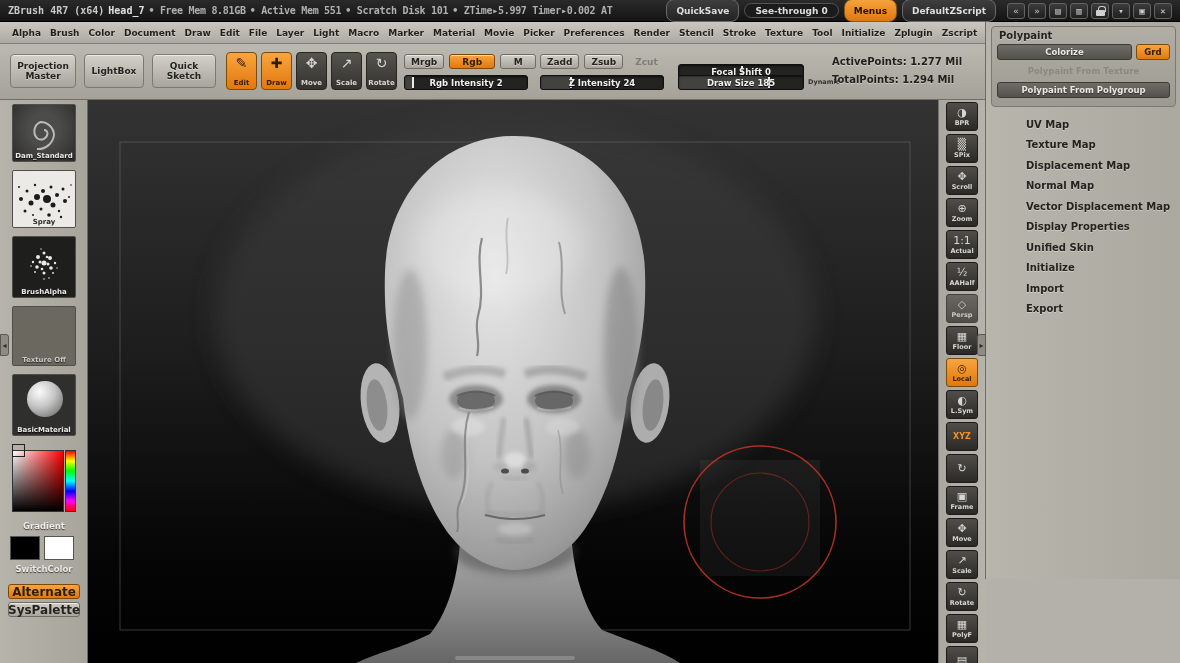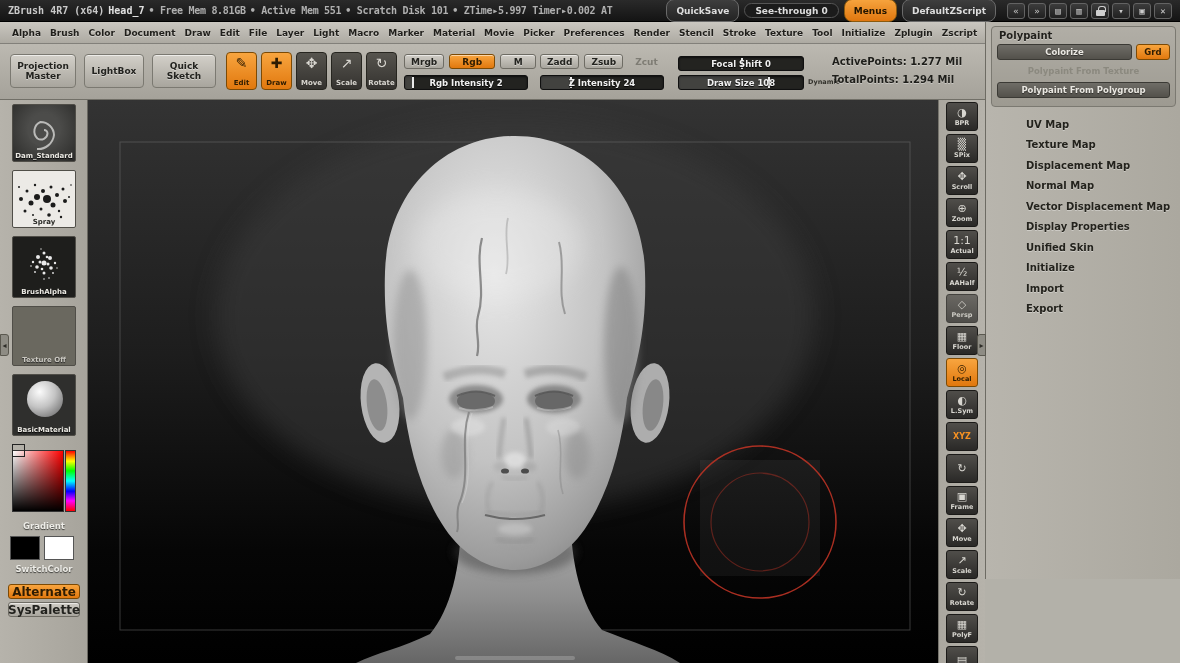--- a/index.html
+++ b/index.html
@@ -41,21 +41,21 @@
   .mr-sculpt{left:540px;top:10px;}
   .mode-btn{height:15px;min-width:36px;padding:0 6px;border-radius:3px;border:1px solid #6e6c64;background:linear-gradient(#d1cec7,#a8a59d);font-size:9px;font-weight:bold;color:#23231f;display:flex;align-items:center;justify-content:center;cursor:pointer;box-shadow:inset 0 1px 0 rgba(255,255,255,.55);text-shadow:0 1px 0 rgba(255,255,255,.4);}
   .mode-btn.accent{min-width:46px;background:linear-gradient(#f8a53f,#e1780e);border-color:#7c4a05;color:#2e1c02;text-shadow:none;}
   .mode-btn.disabled{background:transparent;border-color:transparent;box-shadow:none;color:#7e7c74;text-shadow:none;cursor:default;}
   .slider{position:absolute;height:15px;background:#232320;border:1px solid #101010;border-radius:3px;overflow:hidden;cursor:pointer;box-shadow:inset 0 1px 2px rgba(0,0,0,.6);}
   .slider .fill{position:absolute;left:0;top:0;bottom:0;background:rgba(255,255,255,.14);}
   .slider .tick{position:absolute;top:1px;bottom:1px;width:2px;background:#eaeaea;}
   .slider .s-label{position:absolute;inset:0;display:flex;align-items:center;justify-content:center;font-size:8.5px;font-weight:bold;color:#f0f0f0;text-shadow:0 1px 1px #000;white-space:nowrap;}
   .s-rgbint{left:404px;top:31px;width:124px;}
   .s-zint{left:540px;top:31px;width:124px;}
-  .s-focal{left:678px;top:12px;width:126px;}
+  .s-focal{left:678px;top:20px;width:126px;}
   .s-drawsize{left:678px;top:31px;width:126px;}
   .dynamic-label{position:absolute;left:808px;top:34px;font-size:6.5px;font-weight:bold;color:#33322c;}
   .points{position:absolute;left:832px;font-size:10px;font-weight:bold;color:#1e1e1a;text-shadow:0 1px 0 rgba(255,255,255,.35);white-space:nowrap;}
   .p1{top:12px;} .p2{top:30px;}
 
   
   .sidebar{position:absolute;left:0;top:100px;width:88px;height:563px;background:linear-gradient(90deg,#b6b3ab,#a7a49c);border-right:1px solid #6b6962;}
   .thumb{position:absolute;left:12px;width:64px;border:1px solid #504e48;border-radius:2px;overflow:hidden;cursor:pointer;}
   .thumb svg{display:block;}
   .thumb-label{position:absolute;left:0;right:0;bottom:1px;text-align:center;font-size:7px;font-weight:bold;white-space:nowrap;}
@@ -240,21 +240,21 @@
       <span class="s-label" data-name="z-intensity-label">Z Intensity 24</span>
     </div>
 
     <div class="slider s-focal" data-name="focal-shift-slider">
       <span class="tick" style="left:50%"></span>
       <span class="s-label" data-name="focal-shift-label">Focal Shift 0</span>
     </div>
     <div class="slider s-drawsize" data-name="draw-size-slider">
       <span class="fill" style="width:72%"></span>
         <span class="tick" style="left:72%"></span>
-      <span class="s-label" data-name="draw-size-label">Draw Size 108</span>
+      <span class="s-label" data-name="draw-size-label">Draw Size 185</span>
     </div>
     <span class="dynamic-label" data-name="dynamic-label">Dynamic</span>
 
     <span class="points p1" data-name="active-points-stat">ActivePoints: 1.277 Mil</span>
     <span class="points p2" data-name="total-points-stat">TotalPoints: 1.294 Mil</span>
   </div>
 
   <div class="sidebar" data-name="left-shelf">
     <div class="thumb th-brush" data-name="current-brush-thumbnail">
       <svg width="62" height="56" viewBox="0 0 62 56" data-name="brush-swirl-icon">

